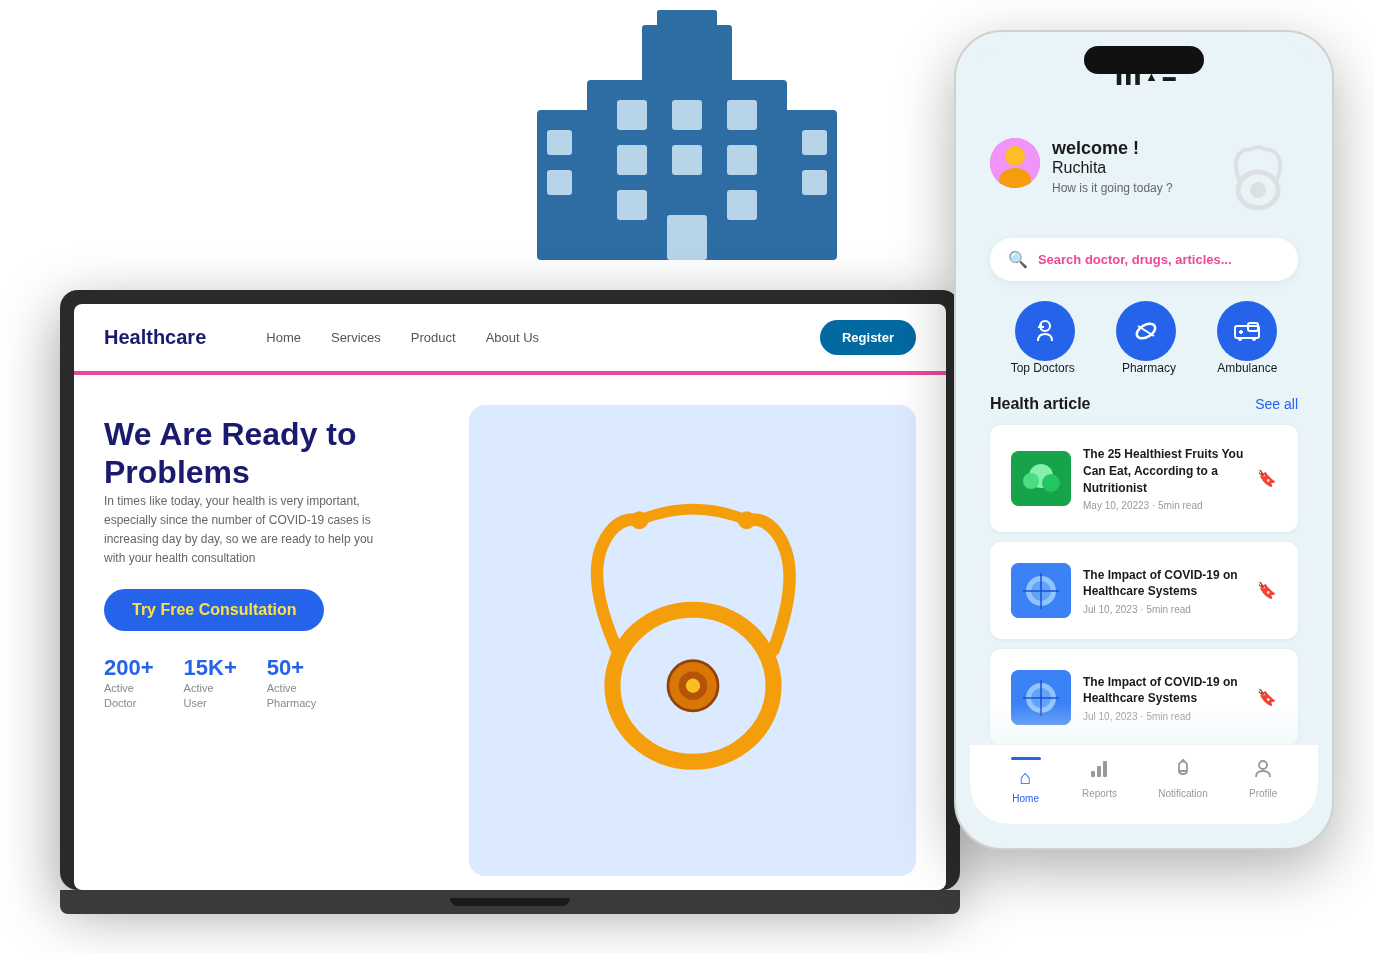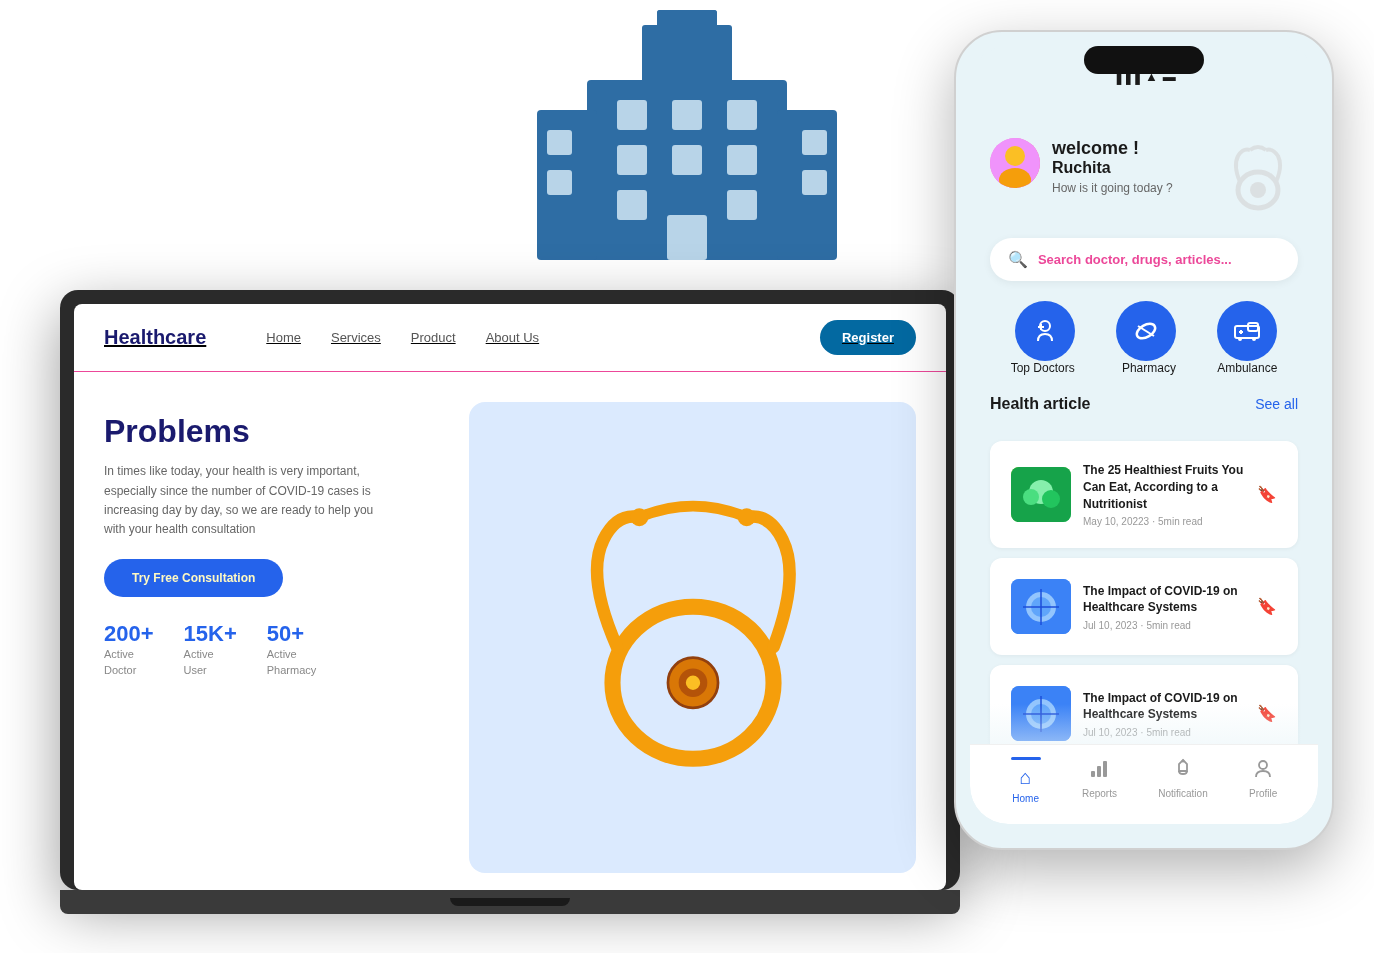--- a/index.html
+++ b/index.html
@@ -62,22 +62,21 @@
       width: 120px;
       height: 8px;
       border-radius: 0 0 8px 8px;
     }
 
     
     .website-nav {
       display: flex;
       align-items: center;
       padding: 16px 30px;
-      border-bottom: 1px solid #ec4899;
-      text-decoration: underline;
+      border-bottom: 4px solid #ec4899;
     }
 
     .website-logo {
       font-size: 20px;
       font-weight: 800;
       color: #1a1a6e;
       margin-right: 60px;
     }
 
     .website-nav-links {
@@ -126,31 +125,31 @@
       font-size: 32px;
       font-weight: 800;
       color: #06b6d4;
       line-height: 1.2;
     }
 
     .hero-description {
       font-size: 12px;
       color: #666;
       line-height: 1.6;
-      margin-top: 12px;
+      margin-top: 0;
       max-width: 280px;
     }
 
     .hero-cta-btn {
       background: #2563eb;
-      color: #fef9c3;
+      color: #fde047;
       border: none;
       padding: 12px 28px;
       border-radius: 25px;
-      font-size: 12px;
+      font-size: 16px;
       font-weight: 600;
       cursor: pointer;
       margin-top: 20px;
     }
 
     .hero-stats {
       display: flex;
       gap: 30px;
       margin-top: 24px;
     }
@@ -267,21 +266,21 @@
     }
 
     .welcome-greeting {
       font-size: 18px;
       font-weight: 700;
       color: #1a1a1a;
     }
 
     .welcome-name {
       font-size: 16px;
-      font-weight: 700;
+      font-weight: 400;
       color: #1a1a1a;
     }
 
     .welcome-subtitle {
       font-size: 12px;
       color: #666;
       margin-top: 4px;
     }
 
     
@@ -332,21 +331,21 @@
       color: #1a1a1a;
       font-weight: 500;
       text-align: center;
     }
 
     
     .articles-header {
       display: flex;
       justify-content: space-between;
       align-items: center;
-      margin-bottom: 28px;
+      margin-bottom: 12px;
     }
 
     .articles-title {
       font-size: 16px;
       font-weight: 700;
       color: #1a1a1a;
     }
 
     .see-all-link {
       font-size: 14px;
@@ -511,20 +510,21 @@
           <a class="website-nav-link">Home</a>
           <a class="website-nav-link">Services</a>
           <a class="website-nav-link">Product</a>
           <a class="website-nav-link">About Us</a>
         </div>
         <button class="website-register-btn">Register</button>
       </div>
 
       <div class="website-hero">
         <div class="website-hero-left">
+          <div class="hero-title-dark">We Are Ready to</div>
           <div class="hero-title-dark">Problems</div>
           <p class="hero-description">In times like today, your health is very important, especially since the number of COVID-19 cases is increasing day by day, so we are ready to help you with your health consultation</p>
           <button class="hero-cta-btn">Try Free Consultation</button>
           <div class="hero-stats">
             <div class="stat-item">
               <div class="stat-number">200+</div>
               <div class="stat-label">Active<br>Doctor</div>
             </div>
             <div class="stat-item">
               <div class="stat-number">15K+</div>

